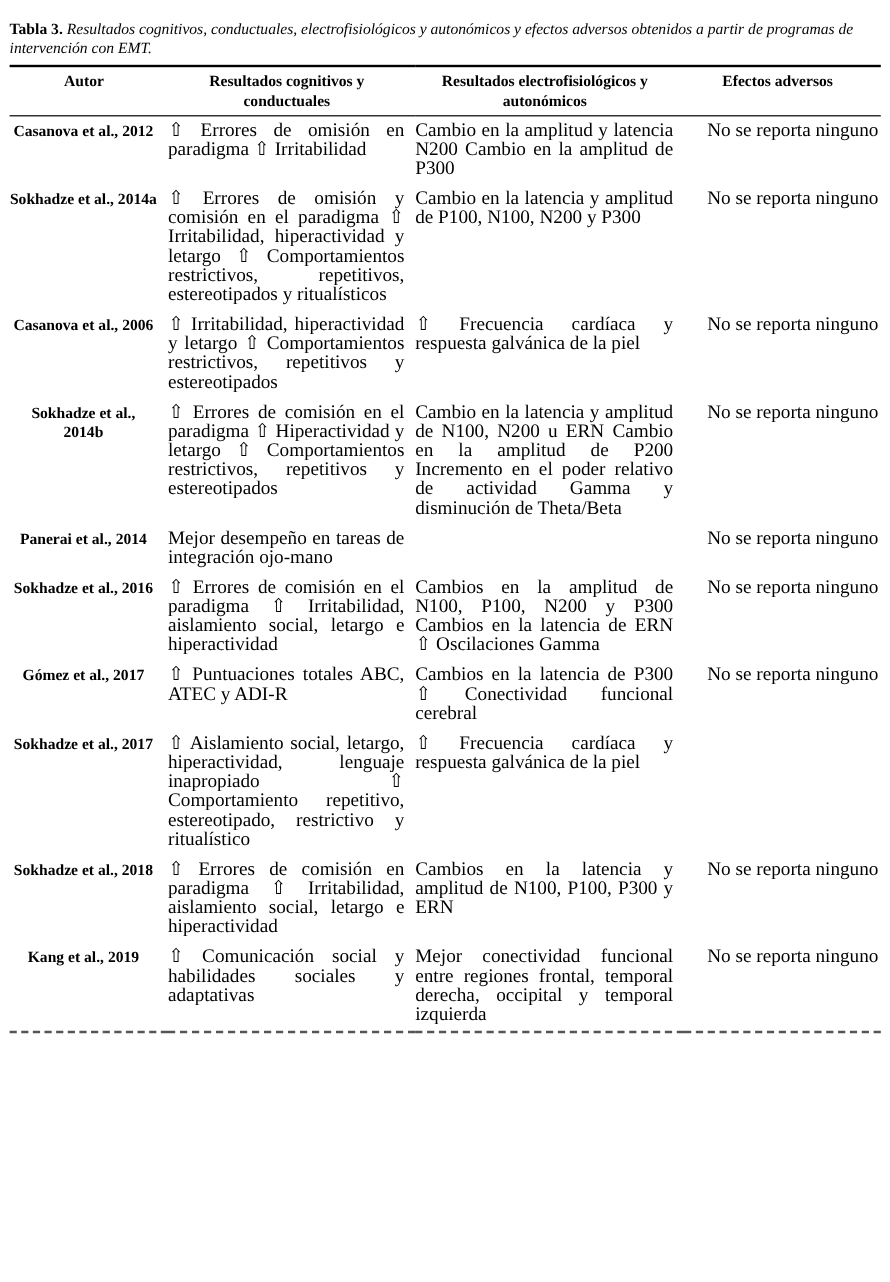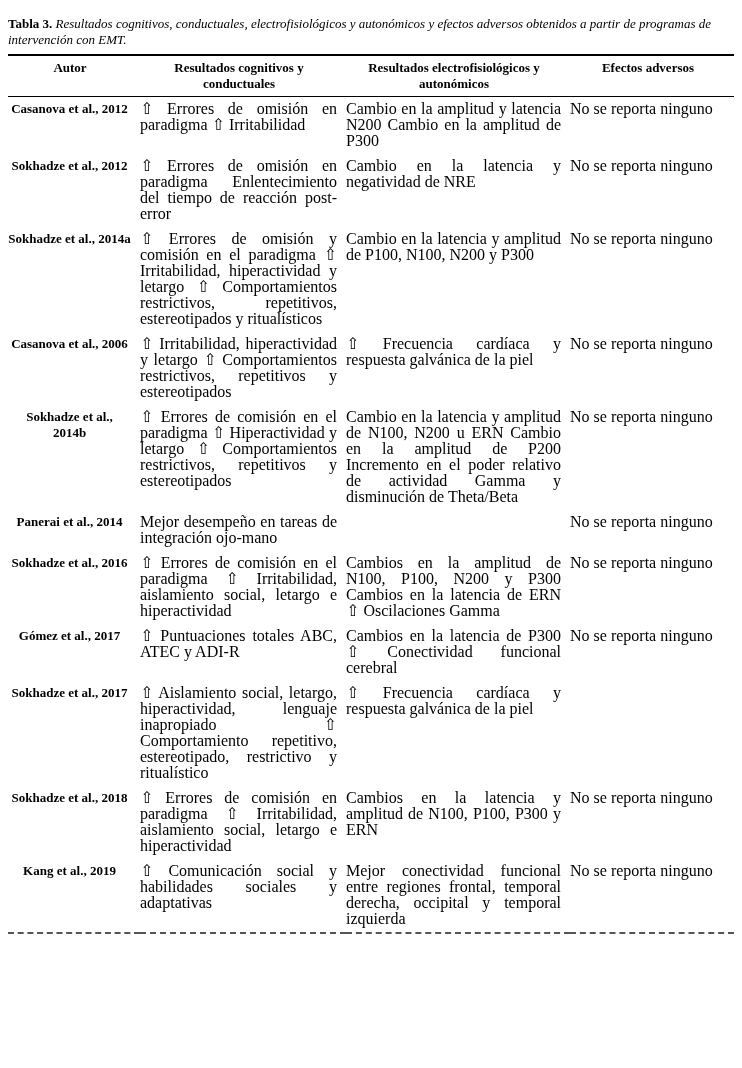--- a/index.html
+++ b/index.html
@@ -49,21 +49,21 @@
     line-height: 16px;
     padding: 4px 9px 5px 0;
     text-align: justify;
   }
   td.cell-author {
     font-weight: bold;
     font-size: 13px;
     text-align: center;
     margin-top: 38px;
   }
-  td.cell-adverse { text-align: left; padding-right: 2px; }
+  td.cell-adverse { text-align: right; padding-right: 2px; }
 </style>
 </head>
 <body>
 
 <div class="page">
   <p class="caption">
     <span class="cap-label">Tabla 3.</span>
     <span class="cap-text">Resultados cognitivos, conductuales, electrofisiológicos y autonómicos y efectos adversos obtenidos a partir de programas de intervención con EMT.</span>
   </p>
 
@@ -80,26 +80,20 @@
         <th>Resultados cognitivos y conductuales</th>
         <th>Resultados electrofisiológicos y autonómicos</th>
         <th>Efectos adversos</th>
       </tr>
     </thead>
     <tbody>
         <tr>
           <td class="cell-author">Casanova et al., 2012</td>
           <td class="cell-cognitive">⇧ Errores de omisión en paradigma ⇧ Irritabilidad</td>
           <td class="cell-electro">Cambio en la amplitud y latencia N200 Cambio en la amplitud de P300</td>
-          <td class="cell-adverse">No se reporta ninguno</td>
-        </tr>
-        <tr>
-          <td class="cell-author">Sokhadze et al., 2012</td>
-          <td class="cell-cognitive">⇧ Errores de omisión en paradigma Enlentecimiento del tiempo de reacción post-error</td>
-          <td class="cell-electro">Cambio en la latencia y negatividad de NRE</td>
           <td class="cell-adverse">No se reporta ninguno</td>
         </tr>
         <tr>
           <td class="cell-author">Sokhadze et al., 2014a</td>
           <td class="cell-cognitive">⇧ Errores de omisión y comisión en el paradigma ⇧ Irritabilidad, hiperactividad y letargo ⇧ Comportamientos restrictivos, repetitivos, estereotipados y ritualísticos</td>
           <td class="cell-electro">Cambio en la latencia y amplitud de P100, N100, N200 y P300</td>
           <td class="cell-adverse">No se reporta ninguno</td>
         </tr>
         <tr>
           <td class="cell-author">Casanova et al., 2006</td>

